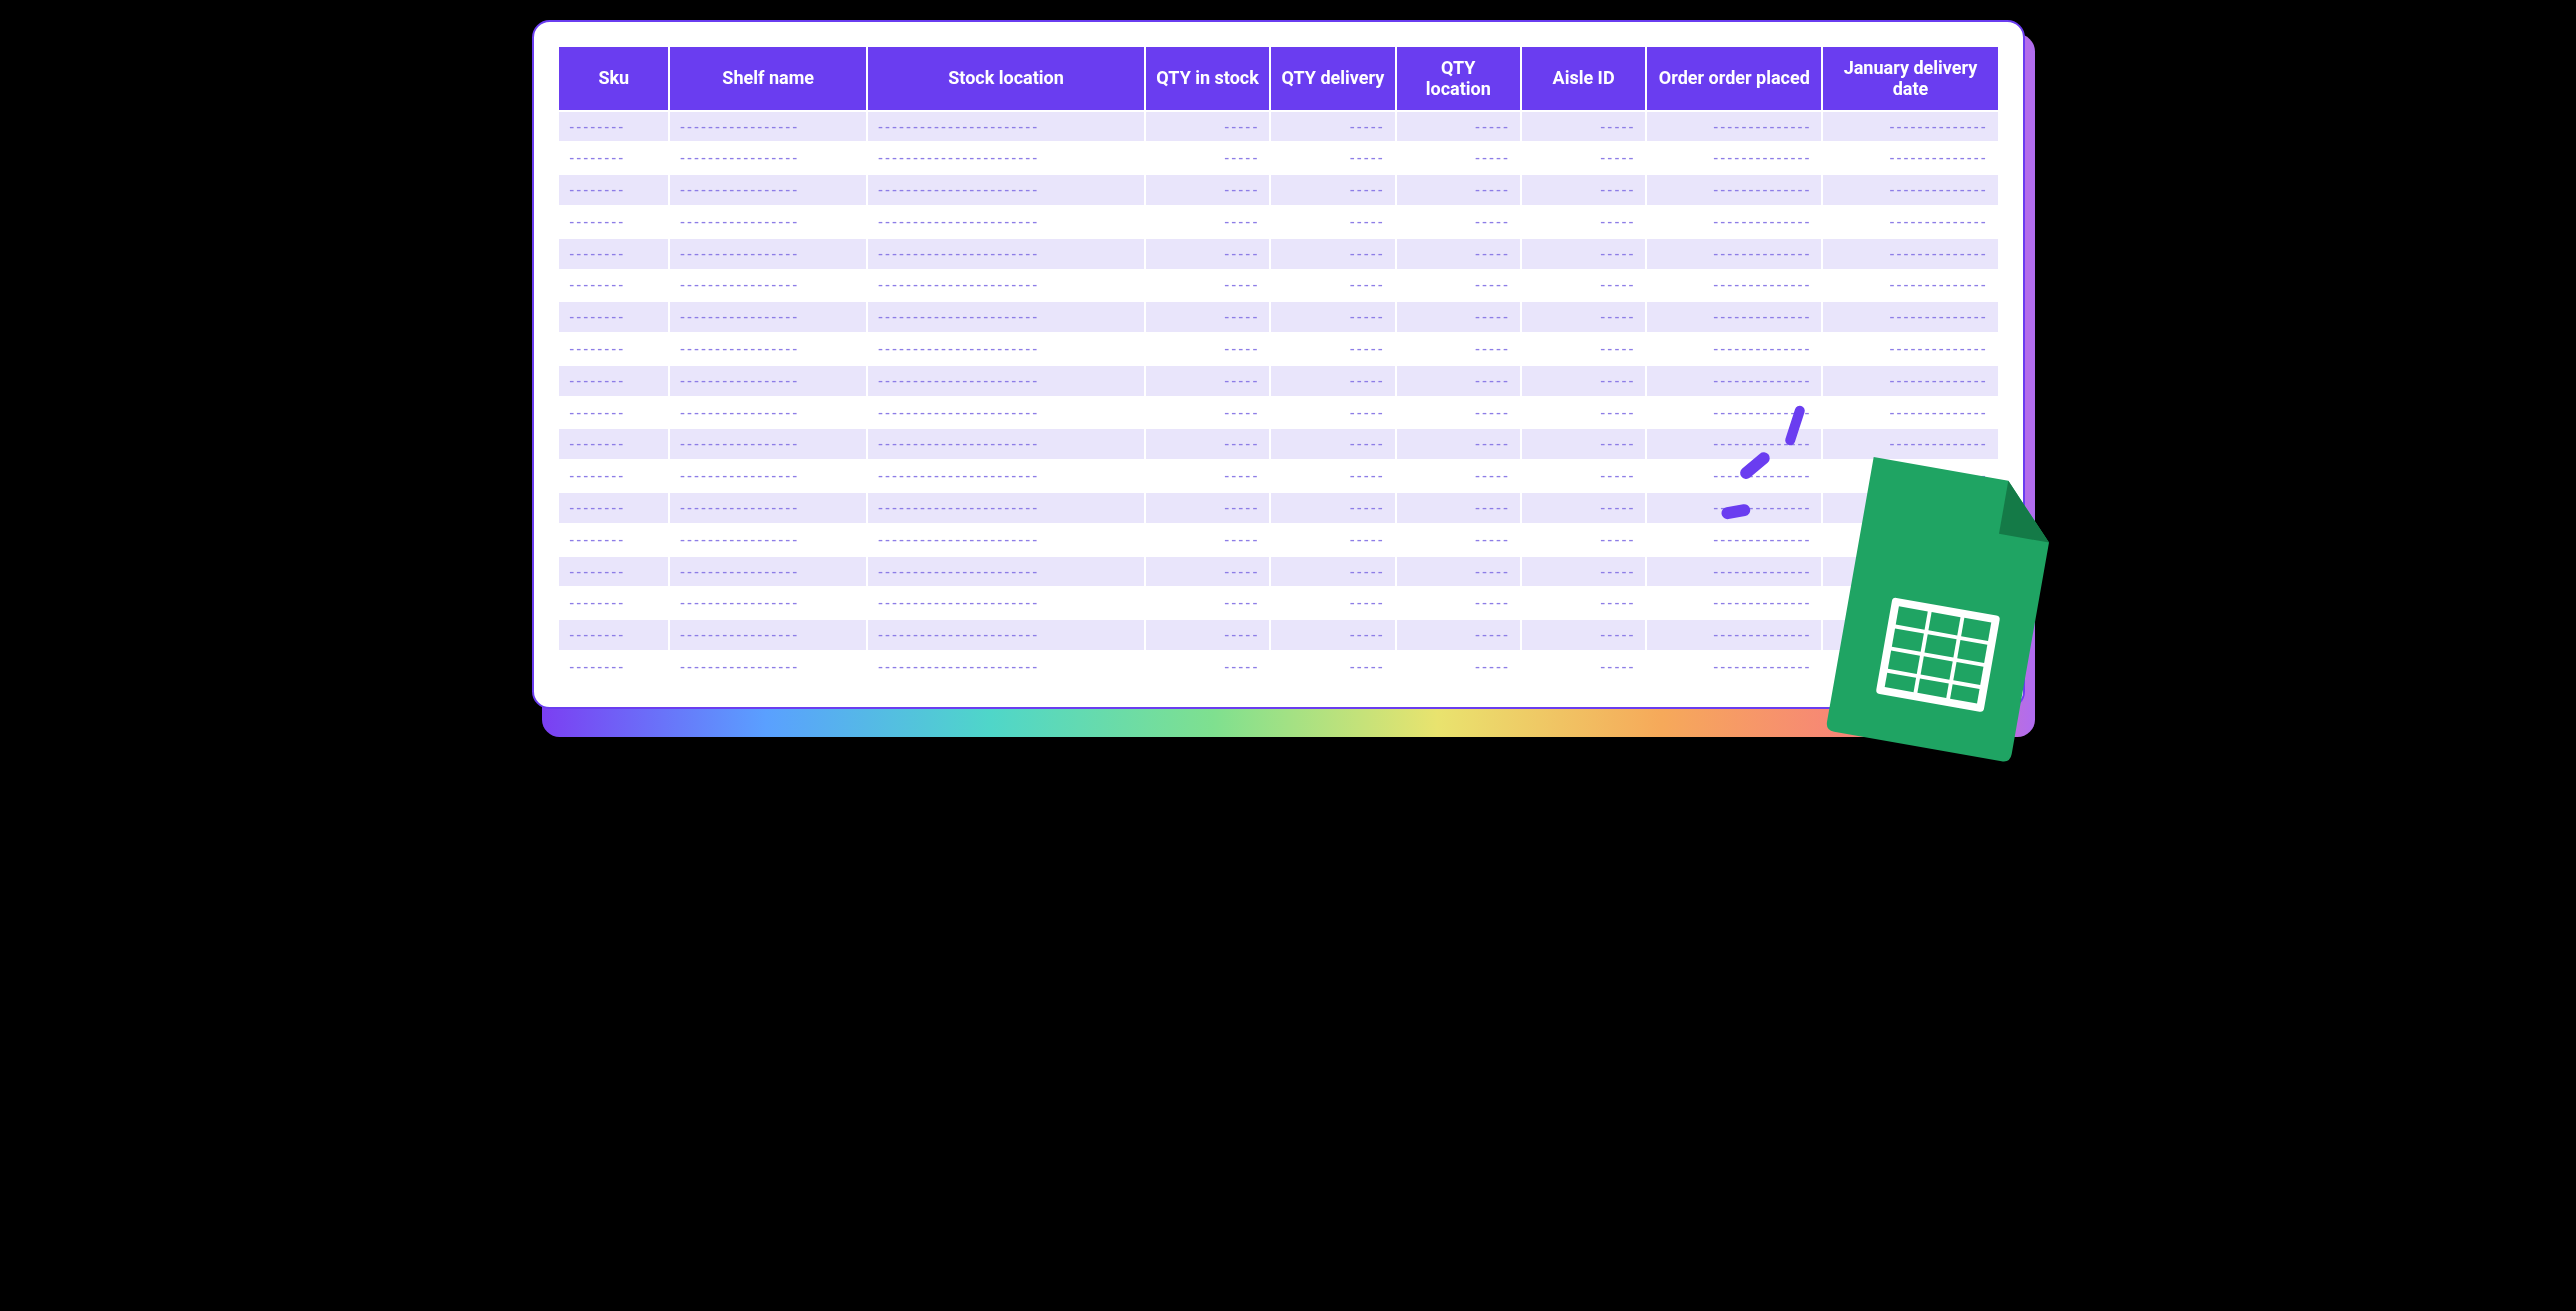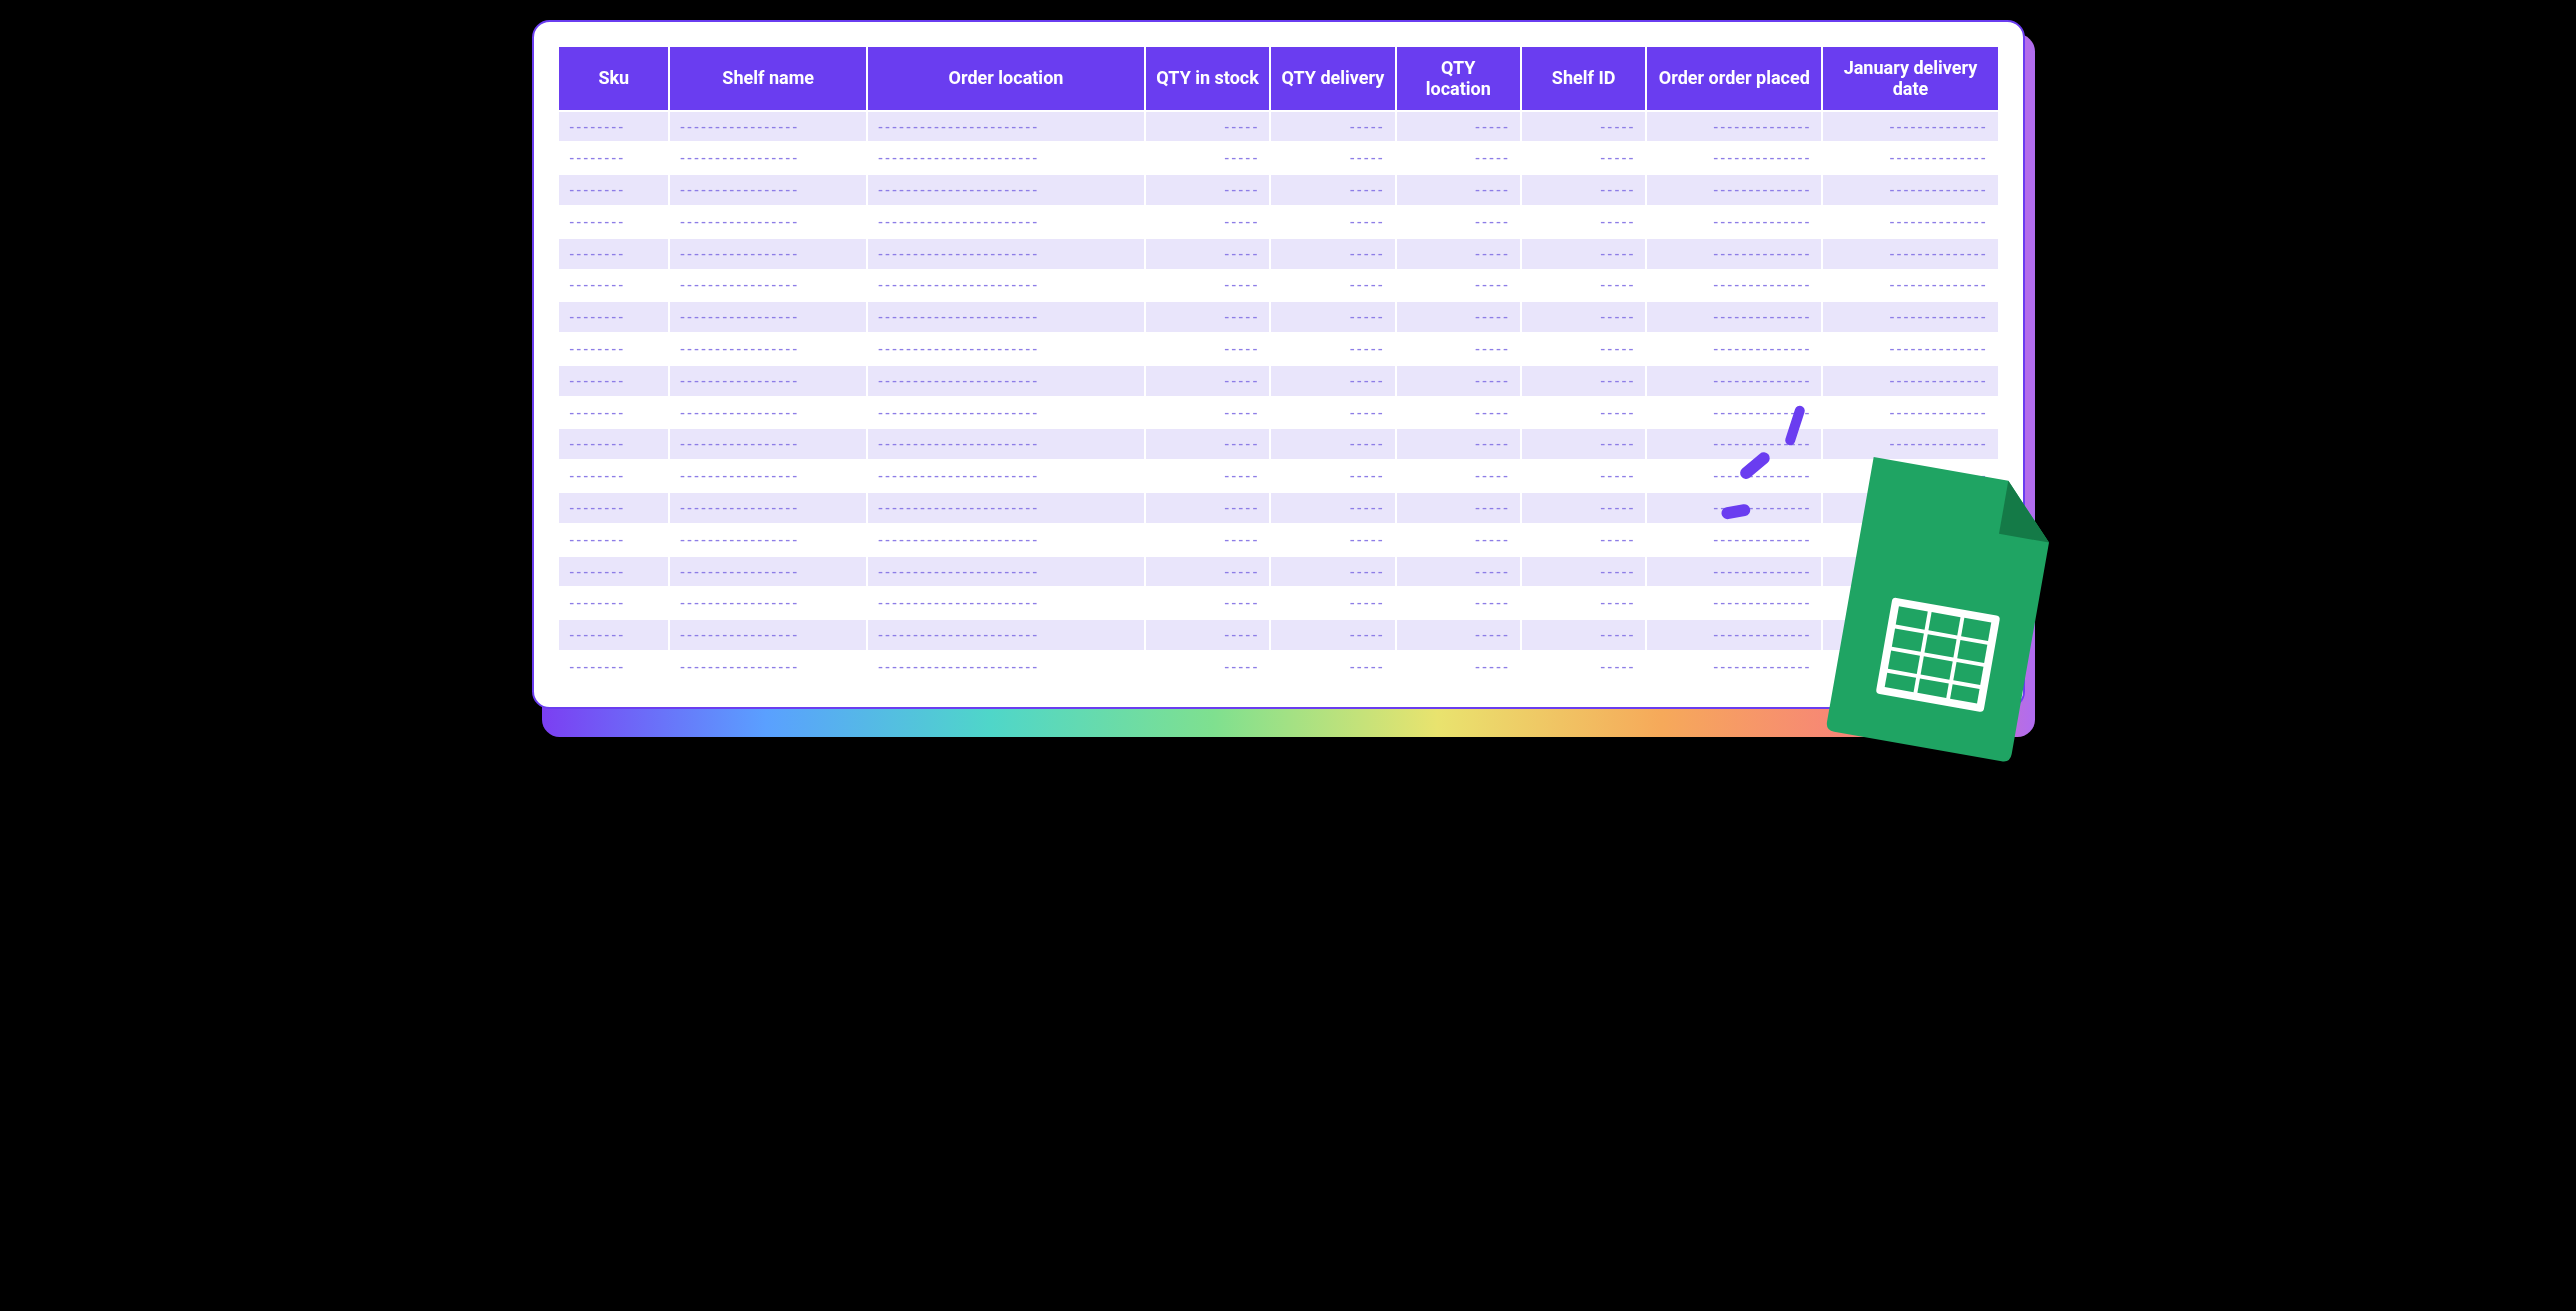--- a/index.html
+++ b/index.html
@@ -112,25 +112,25 @@
           <col class="c-qreq">
           <col class="c-qord">
         <col class="c-oid">
           <col class="c-dop">
           <col class="c-edd">
       </colgroup>
       <thead>
         <tr>
           <th>Sku</th>
           <th>Shelf name</th>
-          <th>Order location</th>
+          <th>Stock location</th>
           <th>QTY in stock</th>
           <th>QTY delivery</th>
           <th>QTY location</th>
-          <th>Shelf ID</th>
+          <th>Aisle ID</th>
           <th>Order order placed</th>
           <th>January delivery date</th>
         </tr>
       </thead>
       <tbody id="tbody">
           <tr class="placeholder">
             <td class="l"><span class="dash">--------</span></td>
             <td class="l"><span class="dash">-----------------</span></td>
             <td class="l"><span class="dash">-----------------------</span></td>
             <td class="r"><span class="dash">-----</span></td>

